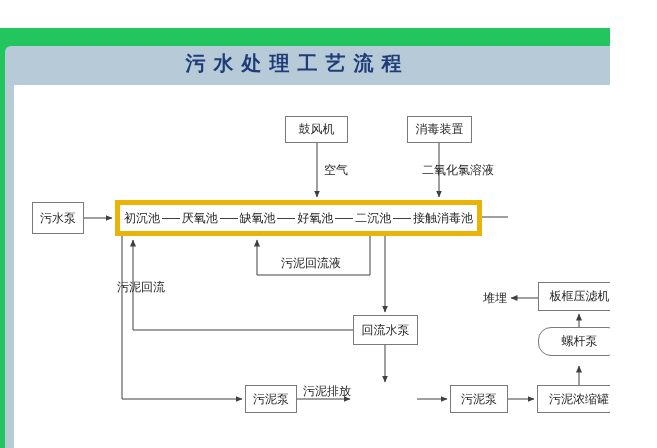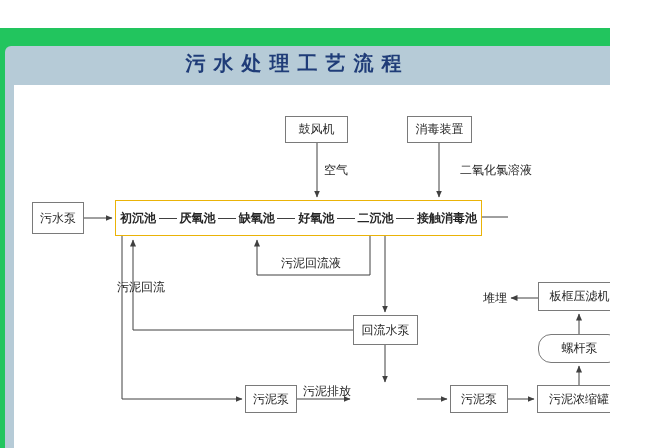--- a/index.html
+++ b/index.html
@@ -5,23 +5,23 @@
   html,body{margin:0;padding:0;background:#ffffff;}
   body{font-family:"Liberation Sans","DejaVu Sans",sans-serif;}
   .stage-wrap{position:relative;width:610px;height:448px;background:#22c55e;overflow:hidden;margin-top:28px;}
   .panel{position:absolute;left:5px;top:18px;width:640px;height:415px;background:#b6cbd7;border-radius:6px;}
   .inner{position:absolute;left:14px;top:57px;width:619px;height:366px;background:#ffffff;}
   .title{position:absolute;left:5px;top:22px;width:640px;padding-right:55px;box-sizing:border-box;
          text-align:center;font-size:20px;font-weight:bold;letter-spacing:8px;color:#1f3c78;}
   svg.flows{position:absolute;left:0;top:0;pointer-events:none;}
   .node{position:absolute;background:#ffffff;border:1px solid #7a7a7a;box-sizing:border-box;
         display:flex;align-items:center;justify-content:center;font-size:12px;color:#262626;white-space:nowrap;}
-  .chainbox{position:absolute;background:#ffffff;border:1px solid #eab308;box-sizing:border-box;
+  .chainbox{position:absolute;background:#ffffff;border:5px solid #eab308;box-sizing:border-box;
         display:flex;align-items:center;justify-content:space-between;padding:0 4px;
-        font-size:12px;color:#262626;white-space:nowrap;font-weight:bold;}
+        font-size:12px;color:#262626;white-space:nowrap;}
   .dash{display:inline-block;width:18px;height:1px;background:#404040;flex:0 0 auto;}
   .flabel{position:absolute;font-size:12px;color:#262626;white-space:nowrap;}
 </style>
 </head>
 <body>
 
 <div class="stage-wrap">
 
   <div class="panel"></div>
   <div class="title">污水处理工艺流程</div>
@@ -67,26 +67,26 @@
     <span>好氧池</span>
     <span class="dash"></span>
     <span>二沉池</span>
     <span class="dash"></span>
     <span>接触消毒池</span>
   </div>
 
 
   <div class="node" style="left:538px;top:254px;width:83px;height:29px;">板框压滤机</div>
   <div class="node" style="left:353px;top:287px;width:65px;height:30px;">回流水泵</div>
-  <div class="node" style="left:538px;top:306px;width:83px;height:29px;border-radius:13px;">螺杆泵</div>
+  <div class="node" style="left:538px;top:299px;width:83px;height:29px;border-radius:13px;">螺杆泵</div>
 
   <div class="node" style="left:245px;top:357px;width:52px;height:28px;">污泥泵</div>
   <div class="node" style="left:450px;top:357px;width:58px;height:28px;">污泥泵</div>
   <div class="node" style="left:537px;top:357px;width:84px;height:28px;">污泥浓缩罐</div>
 
   <div class="flabel" style="left:324px;top:134px;">空气</div>
-  <div class="flabel" style="left:460px;top:134px;text-align:center;">二氧化氯溶液</div>
+  <div class="flabel" style="left:422px;top:134px;text-align:center;">二氧化氯溶液</div>
   <div class="flabel" style="left:281px;top:227px;">污泥回流液</div>
   <div class="flabel" style="left:117px;top:251px;">污泥回流</div>
   <div class="flabel" style="left:303px;top:355px;">污泥排放</div>
   <div class="flabel" style="left:483px;top:262px;">堆埋</div>
 
 </div>
 
 </body></html>

